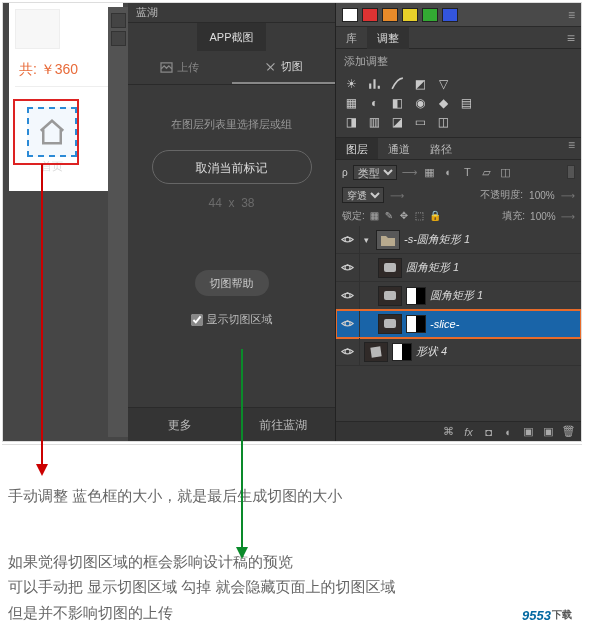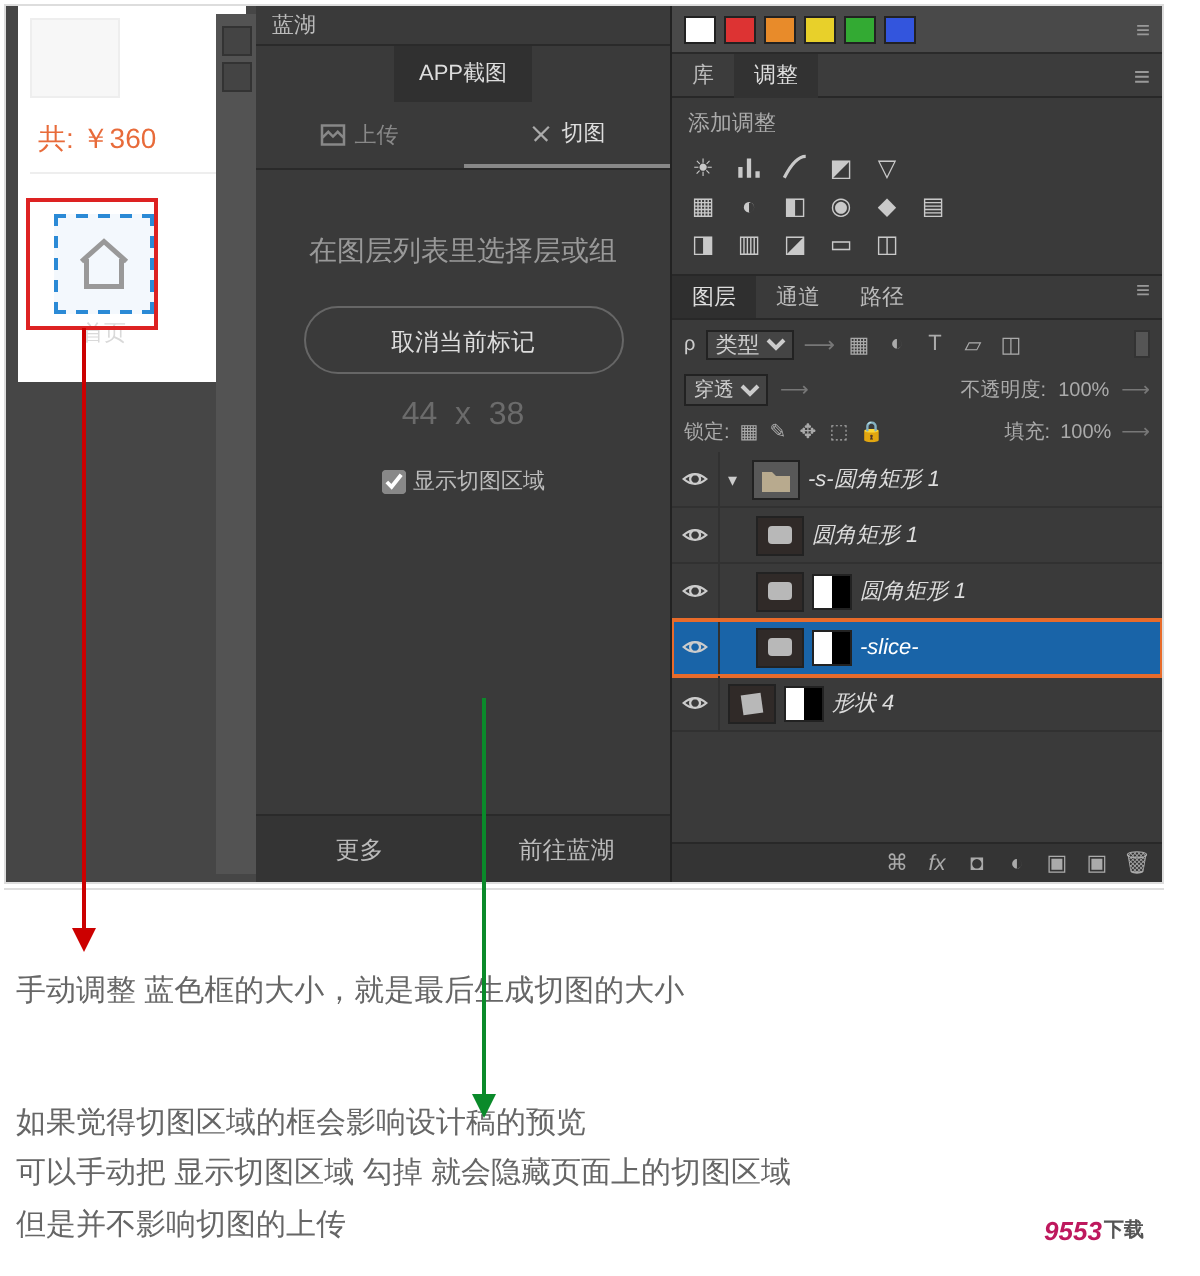--- a/index.html
+++ b/index.html
@@ -24,23 +24,23 @@
   .plugin-tabs { display: flex; height: 28px; }
   .plugin-tab { flex: 1; text-align: center; line-height: 28px; color: #aaa; font-size: 11px; }
   .plugin-tab.active { background: #303030; color: #ddd; }
   .sub-tabs { display: flex; height: 34px; border-bottom: 1px solid #2a2a2a; }
   .sub-tab { flex: 1; display: flex; align-items: center; justify-content: center; gap: 4px; color: #888; font-size: 11px; }
   .sub-tab.active { color: #ddd; border-bottom: 2px solid #888; }
   .sub-tab .ico { width: 13px; height: 11px; }
   .upload-ico path { fill: none; stroke: #888; stroke-width: 1.6; }
   .slice-ico line { stroke: #aaa; stroke-width: 1.4; }
   .plugin-body { flex: 1; display: flex; flex-direction: column; align-items: center; padding: 18px 10px 0 10px; }
-  .hint { color: #999; font-size: 14px; margin: 14px 0 18px 0; }
+  .hint { color: #999; font-size: 11px; margin: 14px 0 18px 0; }
   .cancel-btn { width: 160px; height: 34px; line-height: 34px; border-radius: 17px; border: 1px solid #666; color: #ddd; text-align: center; font-size: 12px; }
-  .dim { color: #6b6b6b; font-size: 16px; margin-top: 12px; }
+  .dim { color: #6b6b6b; font-size: 12px; margin-top: 12px; }
   .help-btn { margin-top: 60px; width: 74px; height: 26px; line-height: 26px; border-radius: 13px; background: #4c4c4c; color: #ccc; text-align: center; font-size: 11px; }
   .show-area { margin-top: 16px; display: flex; align-items: center; gap: 4px; color: #bbb; font-size: 11px; }
   .show-area input { accent-color: #888; width: 12px; height: 12px; }
   .plugin-footer { height: 34px; display: flex; border-top: 1px solid #2a2a2a; background: #343434; }
   .plugin-footer .fbtn { flex: 1; text-align: center; line-height: 34px; color: #bbb; font-size: 12px; }
 
   
   .ps-side { flex: 1; background: #3c3c3c; color: #ccc; display: flex; flex-direction: column; position: relative; border-left: 1px solid #222; }
   .ps-toolbar { position: absolute; left: -20px; top: 4px; width: 20px; height: 430px; display: flex; flex-direction: column; gap: 3px; align-items: center; background: #535353; padding-top: 6px; }
   .ps-toolbar .tbtn { width: 15px; height: 15px; background: #444; border: 1px solid #333; }
@@ -98,21 +98,21 @@
   .arrow-red { position: absolute; left: 41px; top: 164px; width: 2px; height: 302px; background: #c00; }
   .arrow-red .head { position: absolute; bottom: -10px; left: -5px; width: 0; height: 0; border-left: 6px solid transparent; border-right: 6px solid transparent; border-top: 12px solid #c00; }
   .arrow-green { position: absolute; left: 241px; top: 349px; width: 2px; height: 200px; background: #0a8a2a; }
   .arrow-green .head { position: absolute; bottom: -10px; left: -5px; width: 0; height: 0; border-left: 6px solid transparent; border-right: 6px solid transparent; border-top: 12px solid #0a8a2a; }
 
   .caption { color: #666; font-size: 15px; line-height: 1.7; padding: 0 8px; }
   .caption.c1 { margin-top: 38px; }
   .caption.c2 { margin-top: 40px; }
 
   .watermark { position: absolute; right: 10px; bottom: 10px; width: 86px; height: 26px; background: #fff; display: flex; align-items: center; justify-content: center; font-size: 13px; font-style: italic; font-weight: bold; }
-  .watermark span.num { color: #be185d; }
+  .watermark span.num { color: #0369a1; }
   .watermark span.txt { color: #555; font-size: 10px; font-style: normal; margin-left: 1px; }
 </style>
 </head>
 <body>
 
 <div class="top-region">
 
   <div class="canvas-area">
     <div class="artboard">
       <div class="half-thumb"></div>
@@ -156,20 +156,21 @@
       </div>
     </div>
     <div class="plugin-body">
       <div class="hint">在图层列表里选择层或组</div>
       <div class="cancel-btn">取消当前标记</div>
       <div class="dim">
         <span>44</span>
         &nbsp;<span>x</span>&nbsp;
         <span>38</span>
       </div>
+      <div class="help-btn">切图帮助</div>
       <label class="show-area">
         <input type="checkbox" checked="" style="">
         <span>显示切图区域</span>
       </label>
     </div>
     <div class="plugin-footer">
       <div class="fbtn">更多</div>
       <div class="fbtn">前往蓝湖</div>
     </div>
   </div>

